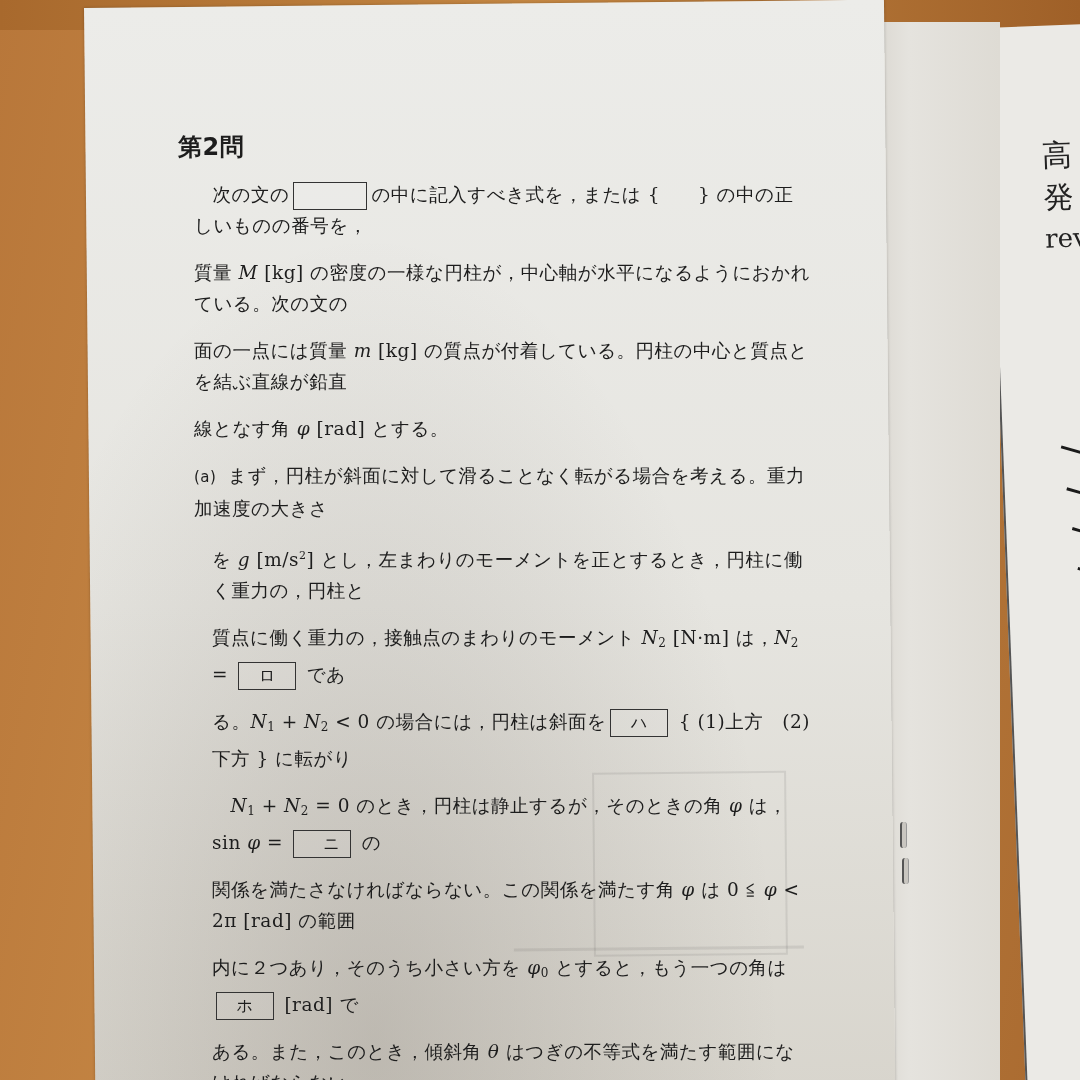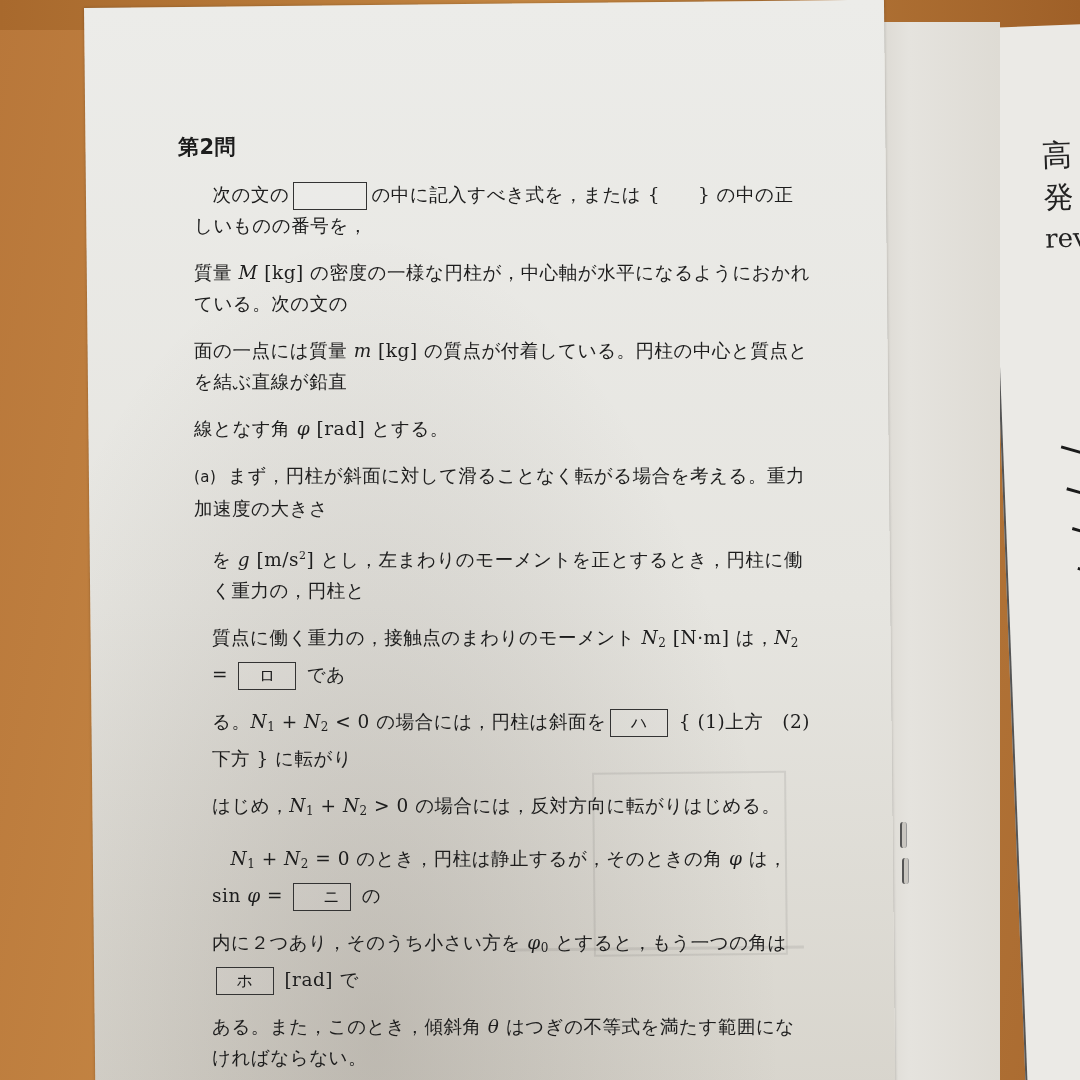--- a/index.html
+++ b/index.html
@@ -48,21 +48,21 @@
     transform: rotate(18deg); transform-origin:left center;
   }
 
   
   .content {
     position:absolute; left:178px; top:132px; width:650px;
     color:#1d1d1d; font-size:18.5px; line-height:31px;
     letter-spacing:0.5px;
   }
   .title {
-    font-family:"DejaVu Sans", sans-serif; font-weight:bold; font-size:21px;
+    font-family:"DejaVu Sans", sans-serif; font-weight:bold; font-size:24px;
     margin-bottom:6px;
   }
   .p { margin:16px; }
   .indent { text-indent:1em; }
   .i { font-style:italic; }
   .box {
     display:inline-block; border:1.5px solid #333; min-width:56px; height:26px;
     vertical-align:middle; text-align:center; line-height:26px; margin:0 4px;
     font-size:16px; background:rgba(255,255,255,0.08);
   }
@@ -135,25 +135,25 @@
     <div class="hang">
       <p class="p">
         <span>を </span><span class="i">g</span><span> [m/s</span><span class="sup">2</span><span>] とし，左まわりのモーメントを正とするとき，円柱に働く重力の，円柱と</span>
       </p>
       <p class="p">
         <span>質点に働く重力の，接触点のまわりのモーメント </span><span class="i">N</span><span class="sub">2</span><span> [N·m] は，</span><span class="i">N</span><span class="sub">2</span><span> = </span><span class="box">ロ</span><span> であ</span>
       </p>
       <p class="p">
         <span>る。</span><span class="i">N</span><span class="sub">1</span><span> + </span><span class="i">N</span><span class="sub">2</span><span> &lt; 0 の場合には，円柱は斜面を</span><span class="box">ハ</span><span> { (1)上方　(2)下方 } に転がり</span>
       </p>
-      <p class="p">
-        <span>はじめ，</span><span class="i">N</span><span class="sub">1</span><span> + </span><span class="i">N</span><span class="sub">2</span><span> &gt; 0 の場合には，反対方向に転がりはじめる。</span>
-      </p>
       <p class="p indent">
         <span class="i">N</span><span class="sub">1</span><span> + </span><span class="i">N</span><span class="sub">2</span><span> = 0 のとき，円柱は静止するが，そのときの角 </span><span class="i">φ</span><span> は，sin </span><span class="i">φ</span><span> = </span><span class="box">ニ</span><span> の</span>
+      </p>
+      <p class="p">
+        <span>関係を満たさなければならない。この関係を満たす角 </span><span class="i">φ</span><span> は 0 ≦ </span><span class="i">φ</span><span> &lt; 2π [rad] の範囲</span>
       </p>
       <p class="p">
         <span>内に２つあり，そのうち小さい方を </span><span class="i">φ</span><span class="sub">0</span><span> とすると，もう一つの角は</span><span class="box">ホ</span><span> [rad] で</span>
       </p>
       <p class="p">
         <span>ある。また，このとき，傾斜角 </span><span class="i">θ</span><span> はつぎの不等式を満たす範囲になければならない。</span>
       </p>
 
     </div>
   </div>

